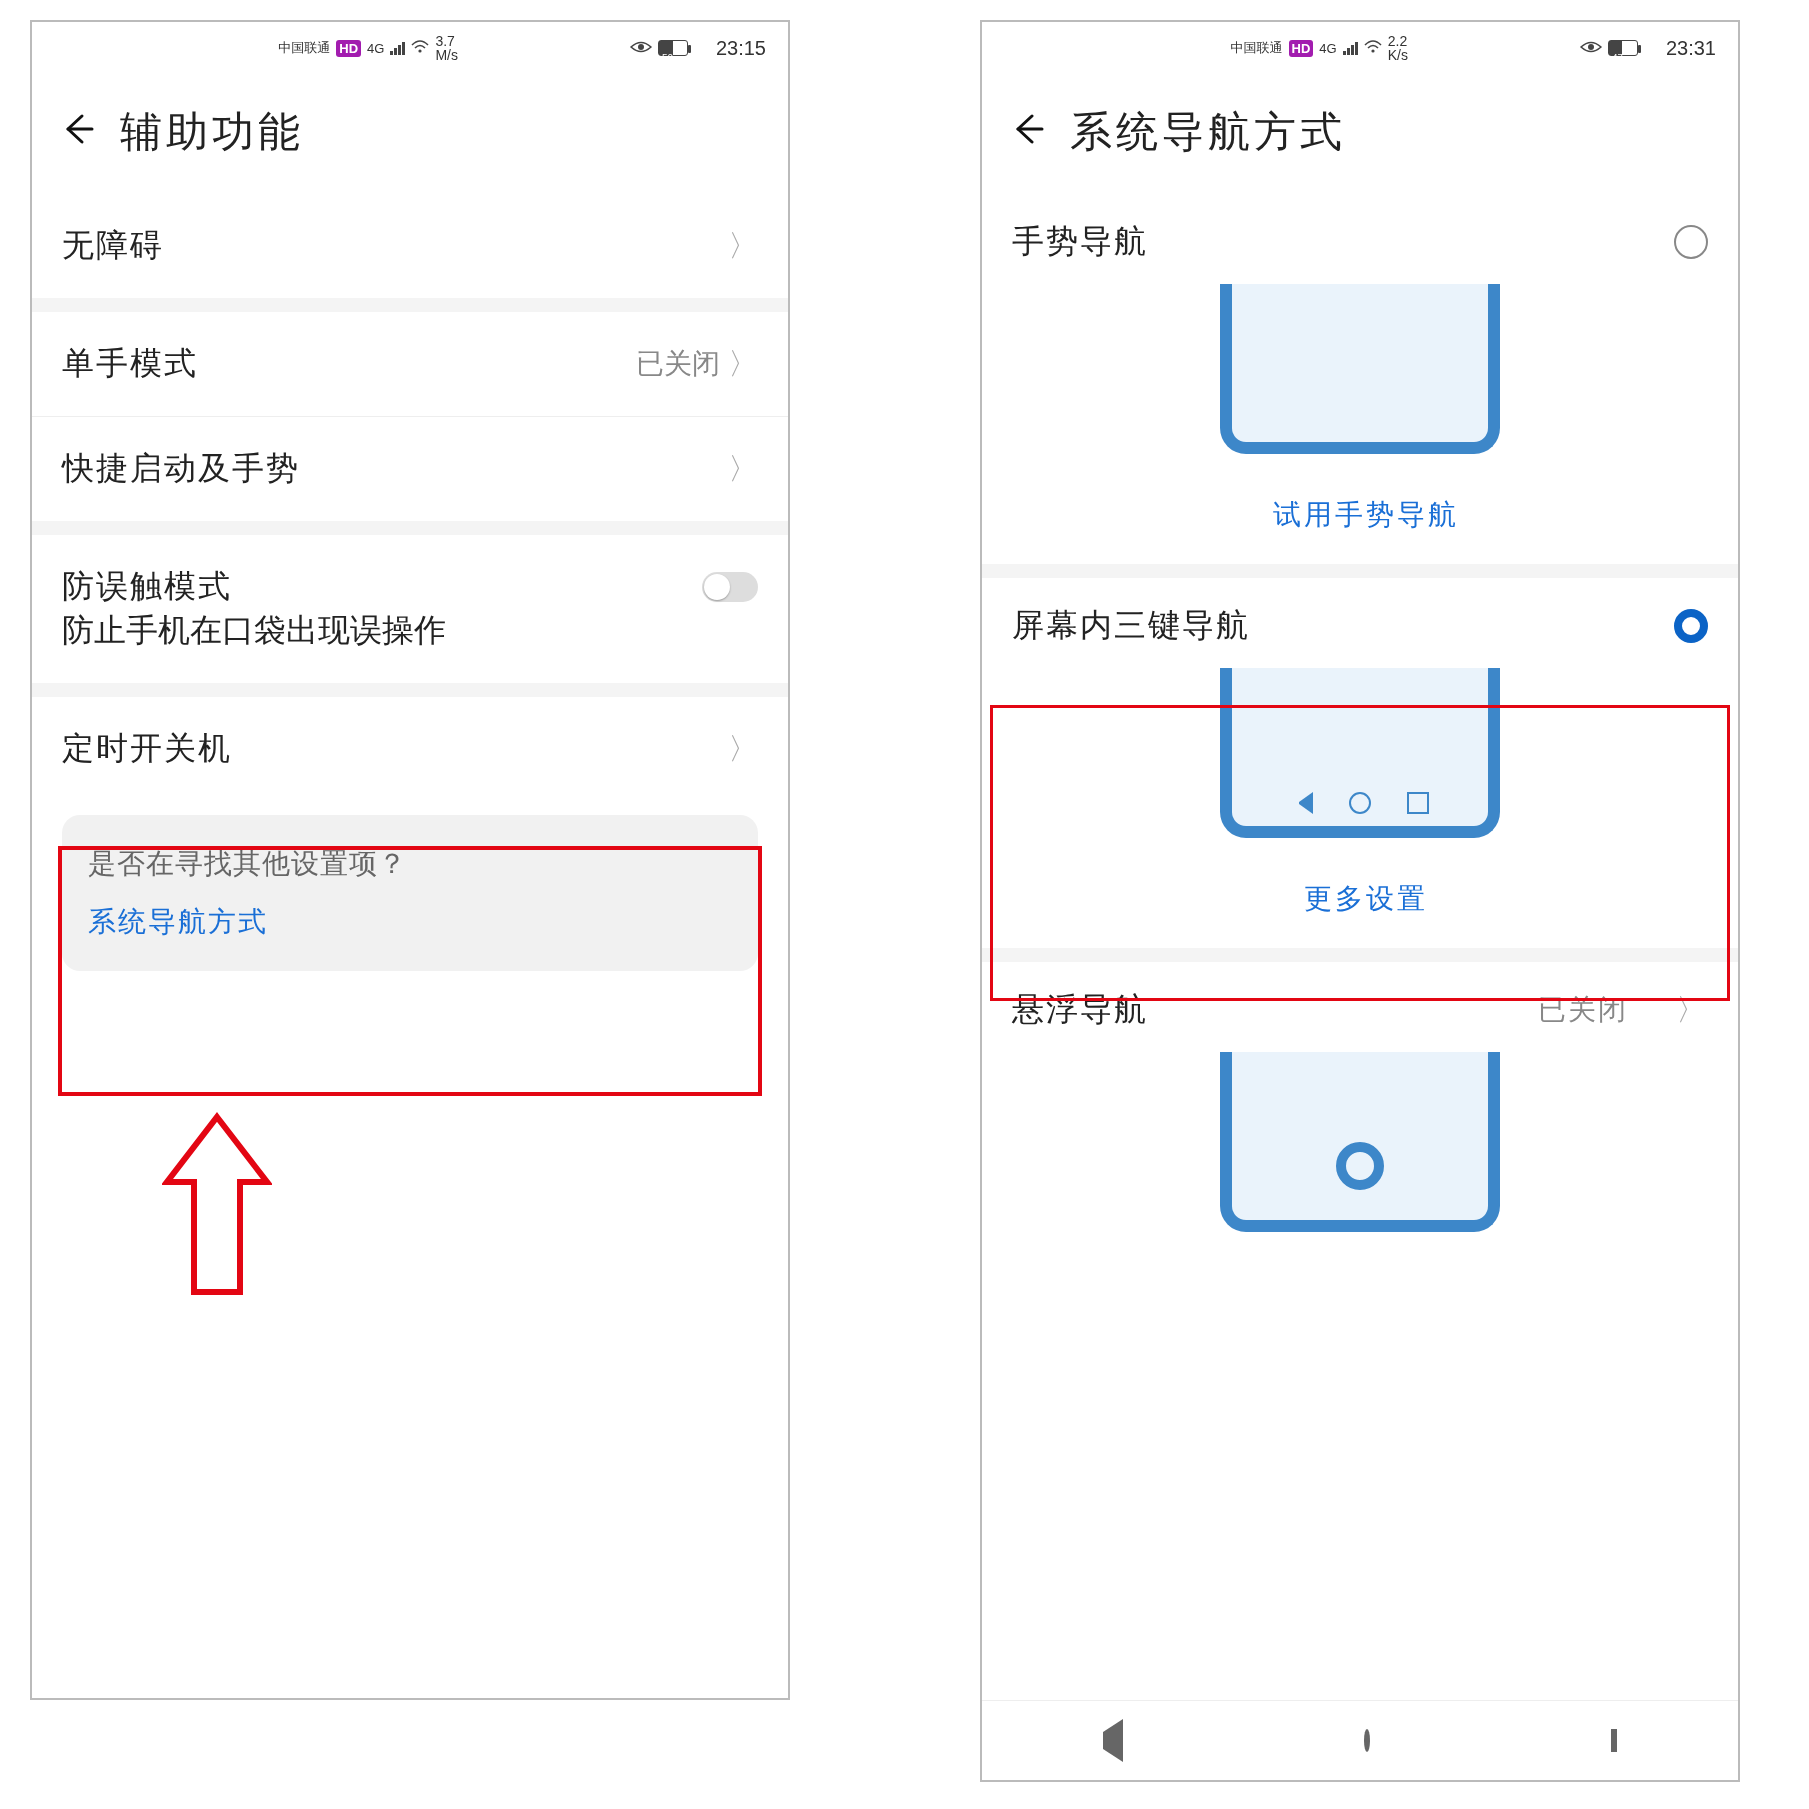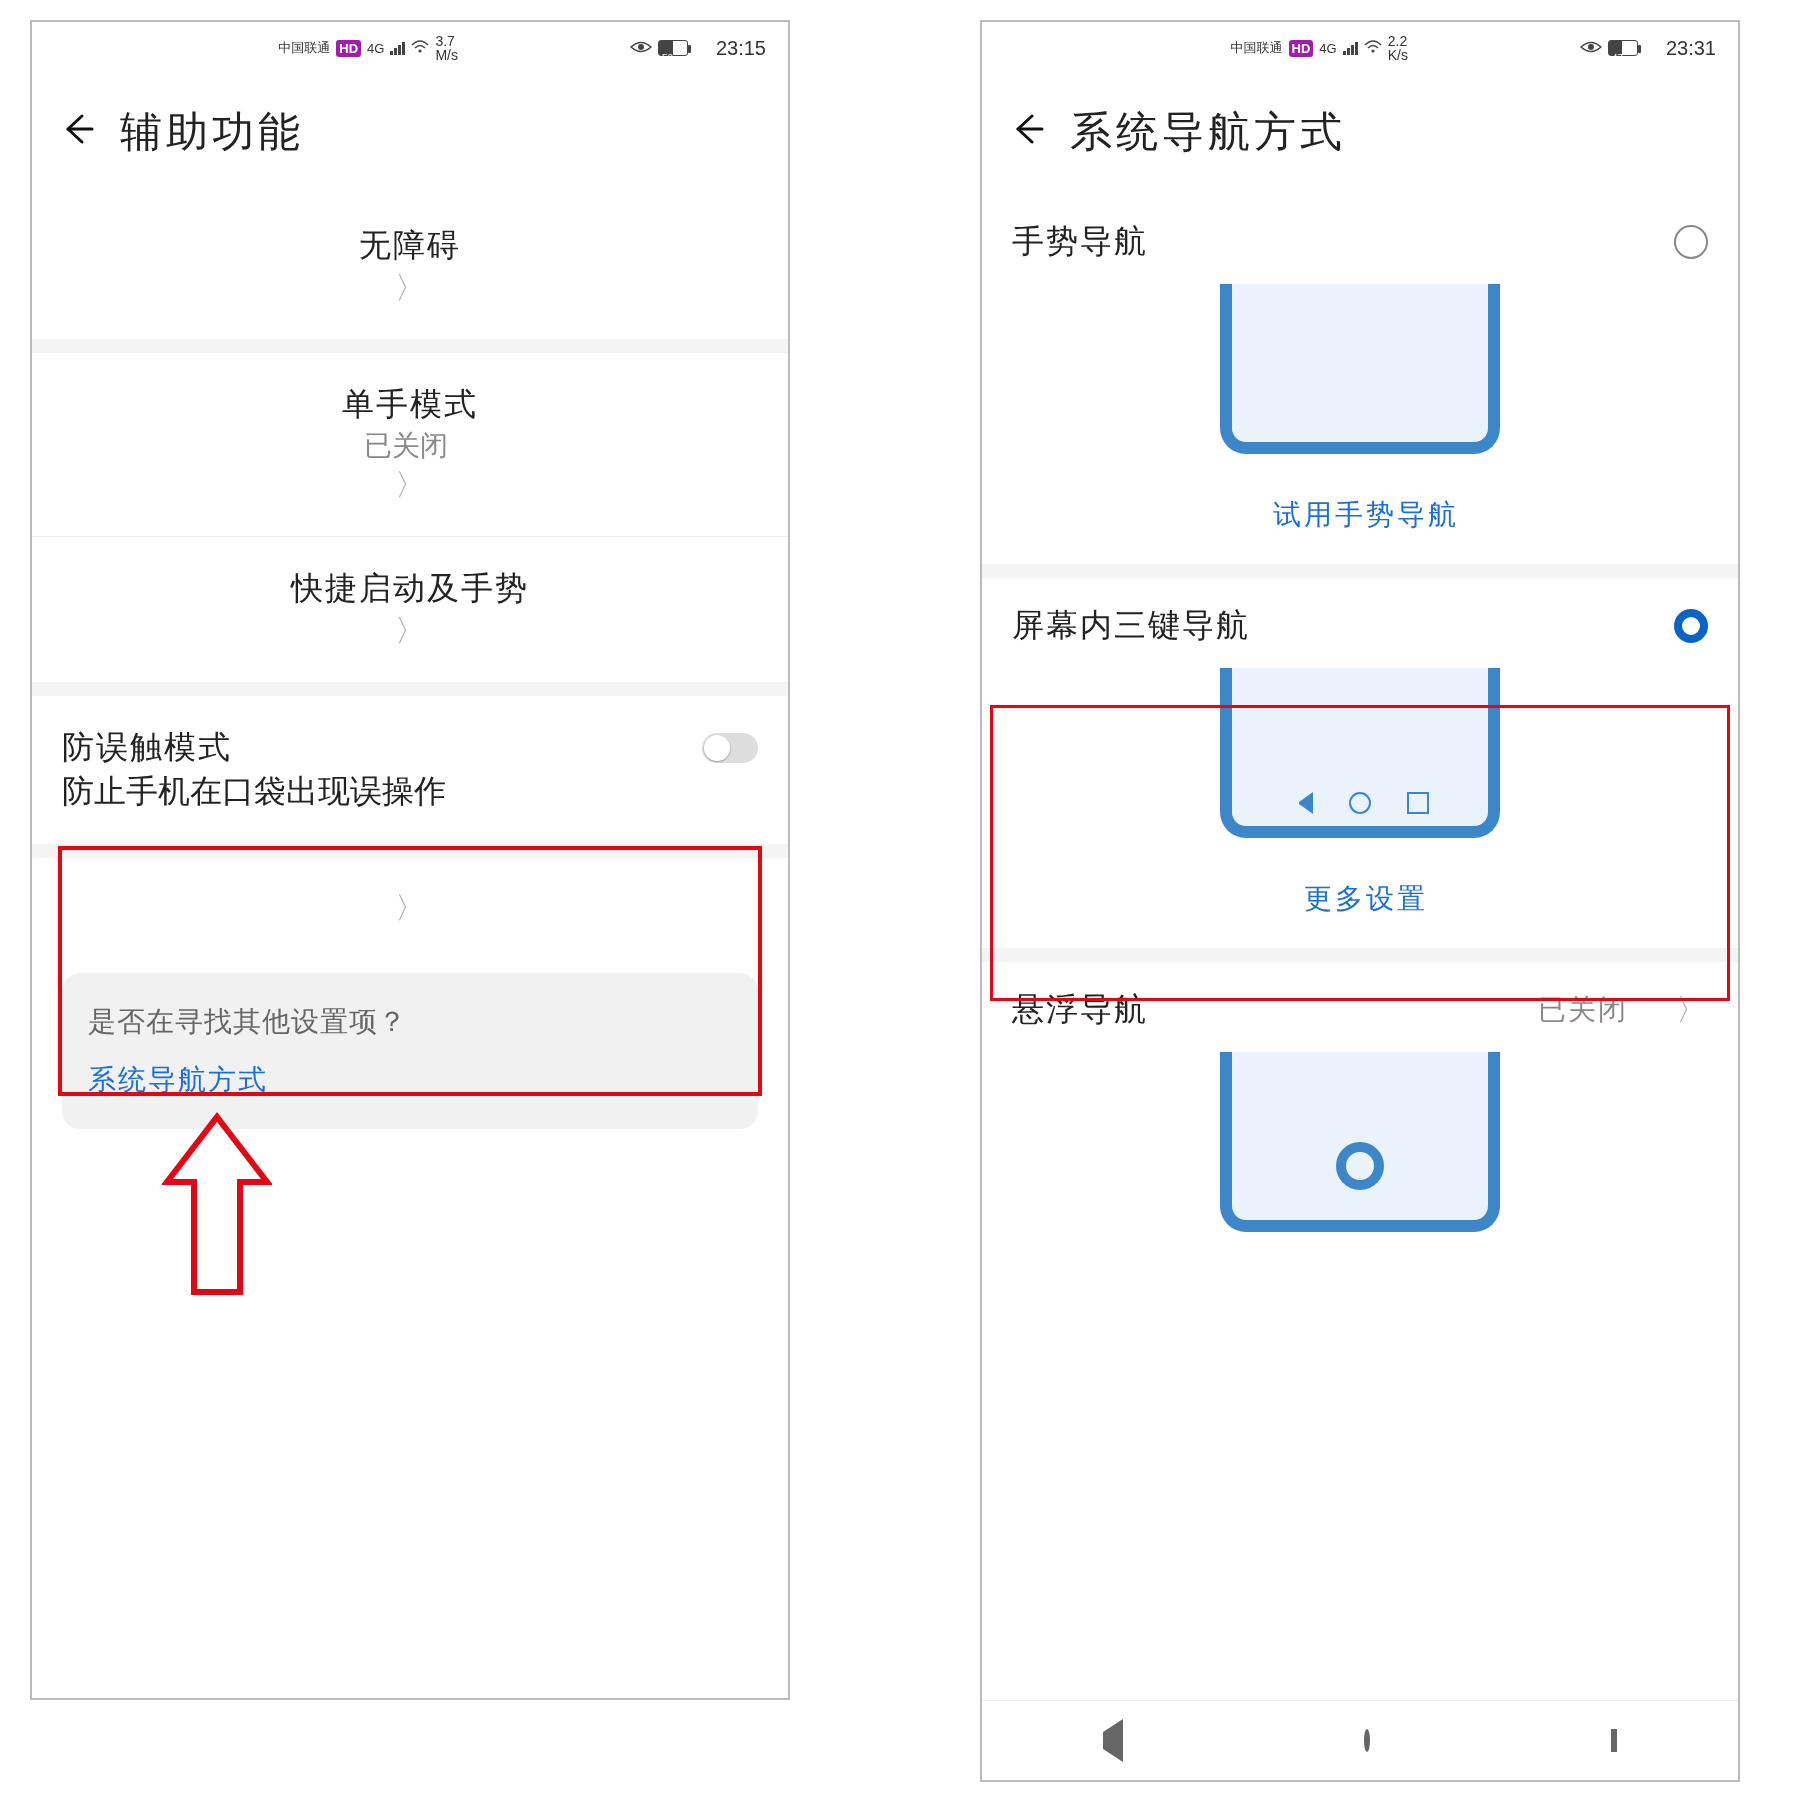--- a/index.html
+++ b/index.html
@@ -51,21 +51,20 @@
   }
   .back-arrow { font-size:40px; color:#111; line-height:1;}
   .page-title { font-size:42px; font-weight:normal; letter-spacing:4px;}
 
   
   .row {
     display:flex; align-items:center;
     padding: 30px 30px;
     font-size:32px;
     position:relative;
-    flex-direction:column;
   }
   .row .label { flex:1; letter-spacing:2px;}
   .row .value { color:#888; font-size:28px; margin-right:8px;}
   .row .chev { color:#aaa; font-size:30px; font-family:sans-serif;}
   .divider-thin { height:1px; background:#eee; margin:0;}
   .divider-thick { height:14px; background:#f4f4f4;}
   .row-col { flex-direction:column; align-items:flex-start;}
   .row-col .top-line{ display:flex; width:100%; align-items:center;}
   .toggle {
     width:56px; height:30px; background:#ddd; border-radius:15px; position:relative;
@@ -224,20 +223,21 @@
   <div class="row row-col">
     <div class="top-line">
       <span class="label">防误触模式</span>
       <span class="toggle"></span>
     </div>
     <div class="subtitle">防止手机在口袋出现误操作</div>
   </div>
   <div class="divider-thick"></div>
 
   <div class="row">
+    <span class="label">定时开关机</span>
     <span class="chev">〉</span>
   </div>
 
   <div class="suggest-card">
     <div class="q">是否在寻找其他设置项？</div>
     <div class="link">系统导航方式</div>
   </div>
 
   <div class="red-box-left big"></div>
   <div class="red-arrow">

